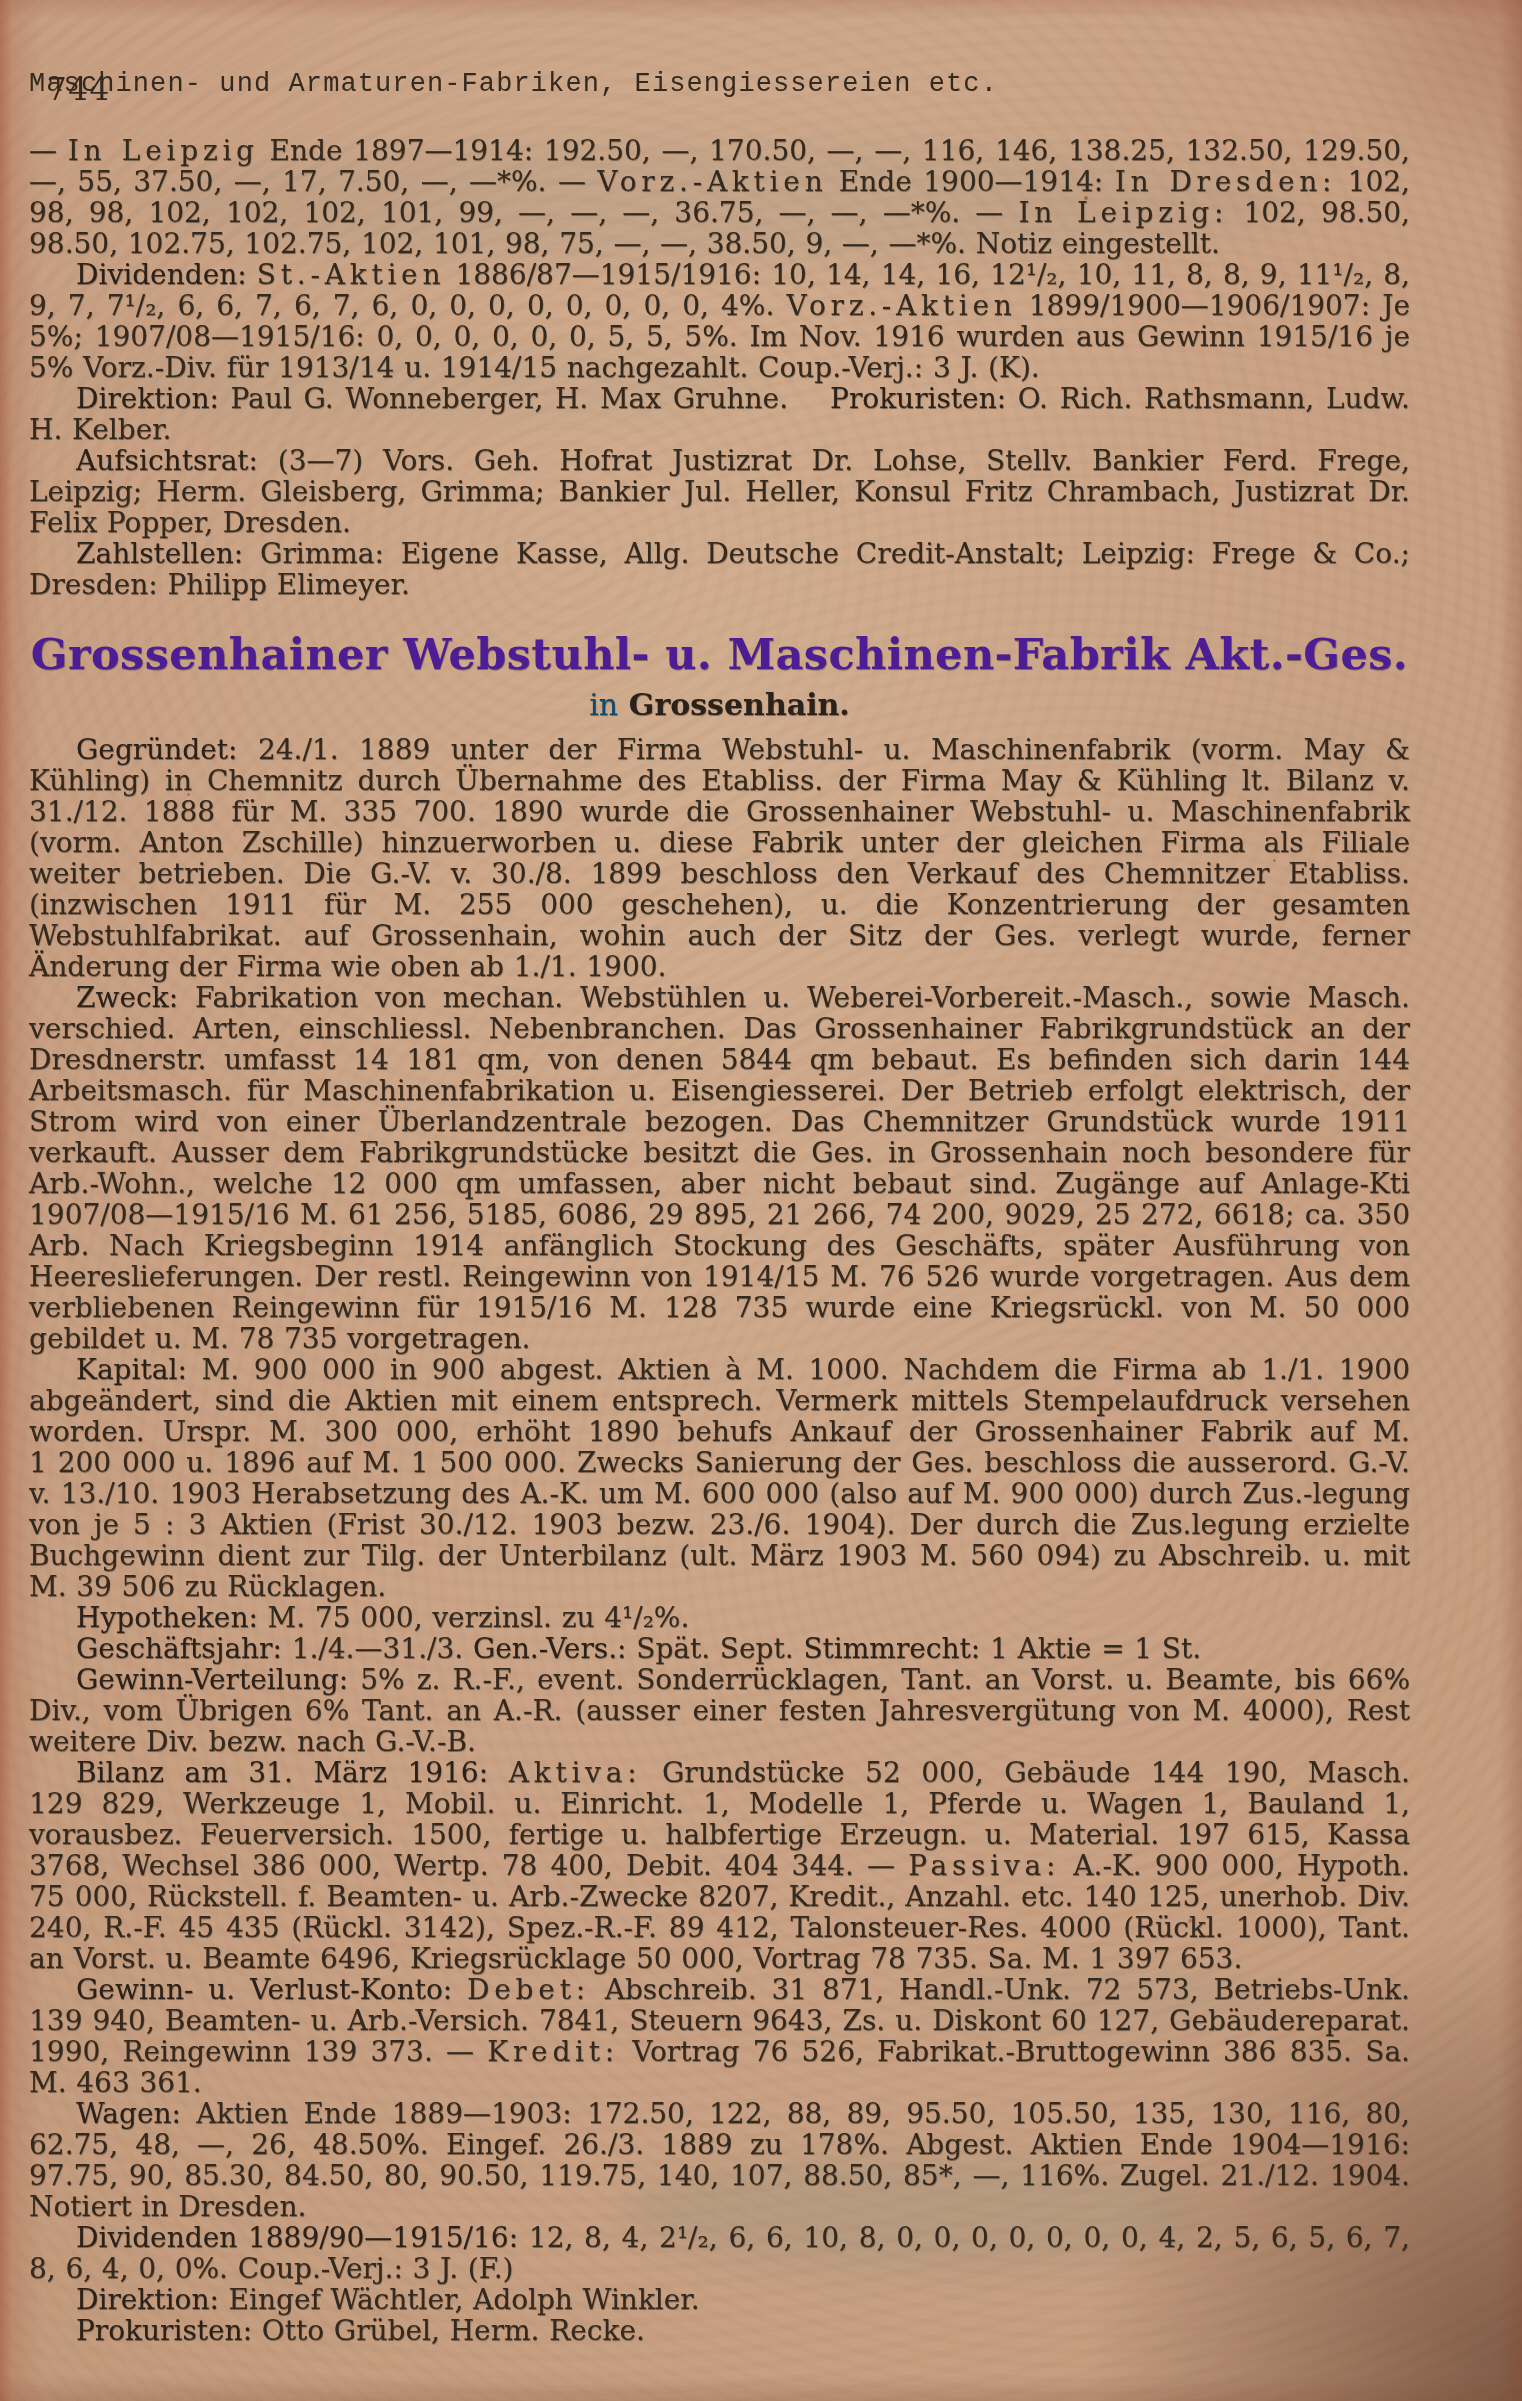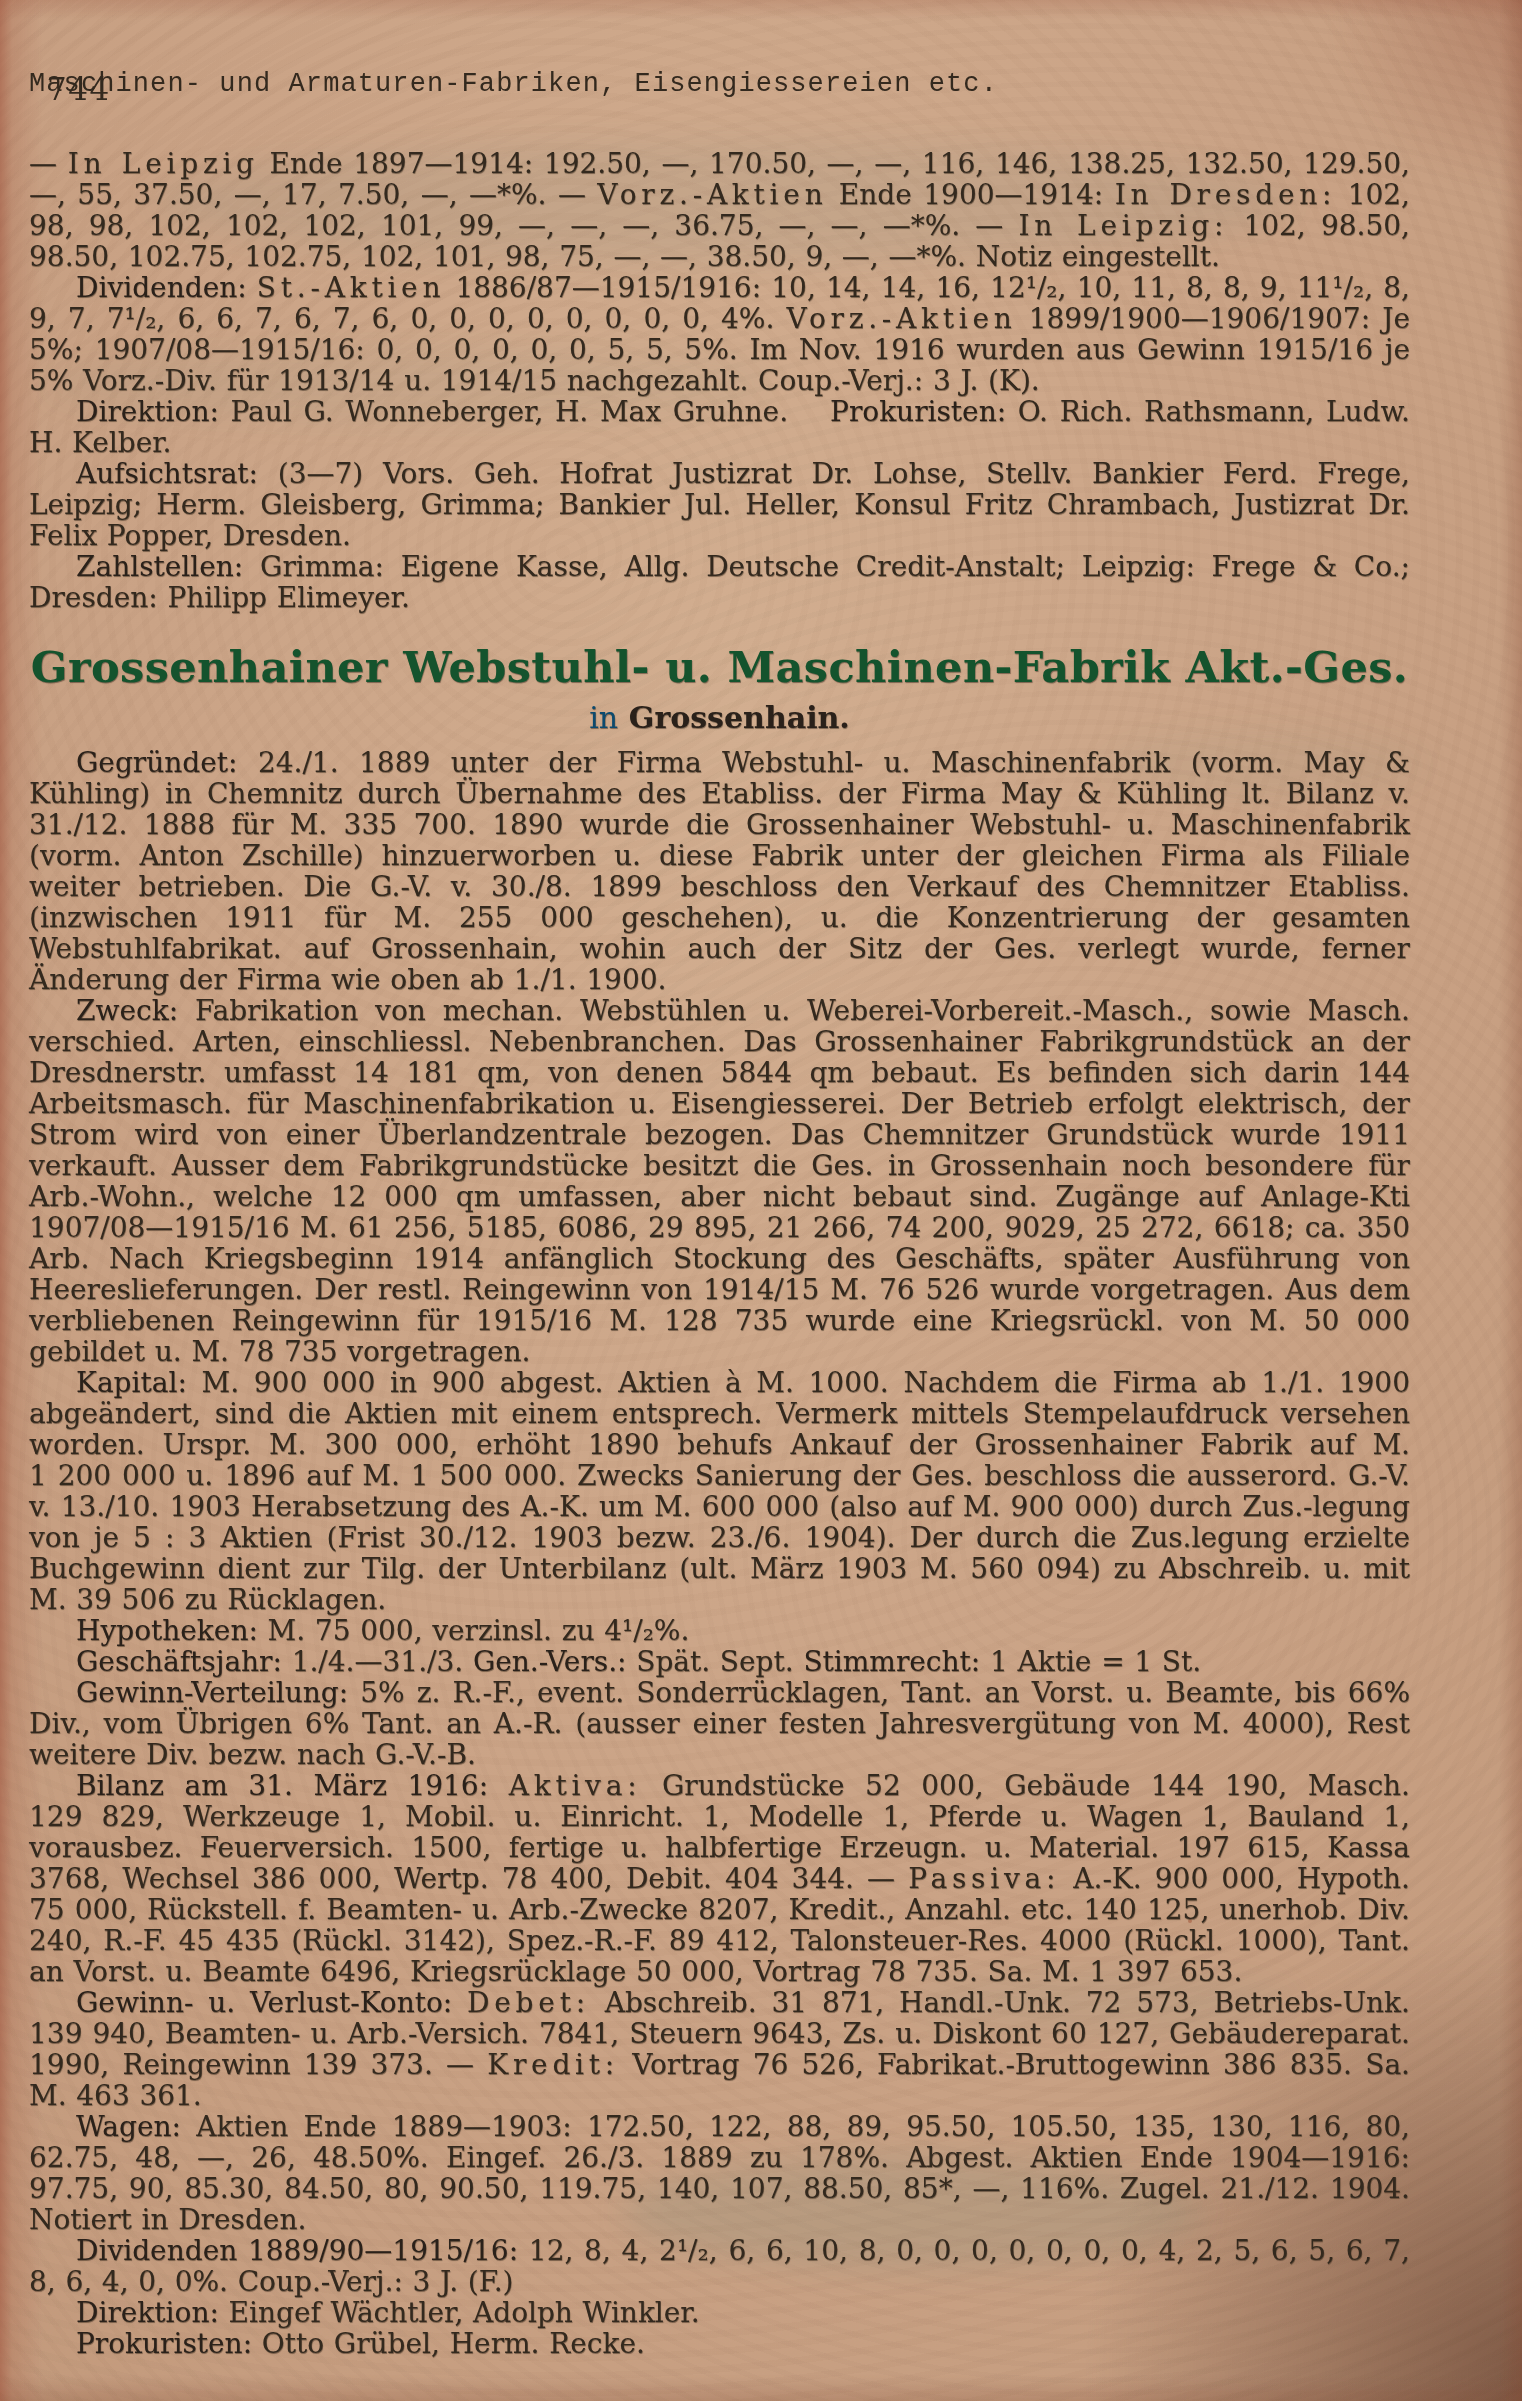--- a/index.html
+++ b/index.html
@@ -28,31 +28,31 @@
   .speck{position:absolute;border-radius:50%;pointer-events:none;}
   .sp1{left:1084px;top:196px;width:3.8px;height:3.8px;background:rgba(150,60,30,0.55);}
   .sp2{left:1273px;top:859px;width:3px;height:3px;background:rgba(150,60,30,0.5);}
   .sp3{left:187px;top:793px;width:3px;height:3px;background:rgba(140,58,30,0.45);}
   .sp4{left:1188px;top:1919px;width:3.8px;height:3.8px;background:rgba(150,60,30,0.4);}
 
   .content{position:absolute;left:29px;right:113px;top:0;}
   .runhead{position:relative;margin-top:69px;height:38px;}
   .pgnum{position:absolute;left:18px;top:1.5px;font-size:31px;letter-spacing:1.5px;}
   .rh-title{display:block;font-size:27px;letter-spacing:1.1px;font-family:Liberation Mono, monospace;}
-  .body-text{margin-top:41px;}
+  .body-text{margin-top:28px;}
   .par{
     text-align:justify;font-size:28px;line-height:31px;
     hyphens:none;word-spacing:0.8px;
     text-shadow:0.5px 0.5px 0.7px rgba(58,44,30,0.55);
   }
   .par.ind{text-indent:47px;}
   .bold{font-weight:400;color:#2a211a;}
   .spaced{letter-spacing:0.17em;}
   .company-title{
-    margin:30px 0 0 0;text-align:center;font-weight:700;color:#14532d;
+    margin:30px 0 0 0;text-align:center;font-weight:700;color:#4c1d95;
     font-size:43px;line-height:49px;letter-spacing:0.4px;
     text-shadow:0.6px 0.6px 0.8px rgba(50,38,26,0.5);
   }
   .company-sub{
     text-align:center;font-size:30px;line-height:35px;font-weight:700;color:#2a211a;
     margin:7.6px 0 12px 0;
     text-shadow:0.5px 0.5px 0.7px rgba(50,38,26,0.5);
   }
   .company-sub .in{font-weight:400;margin-right:10.7px;color:#0c4a6e;}
 </style>

